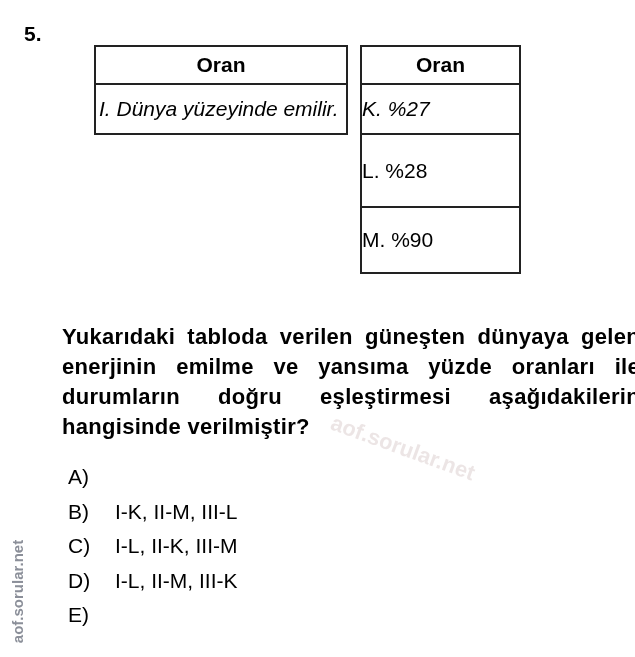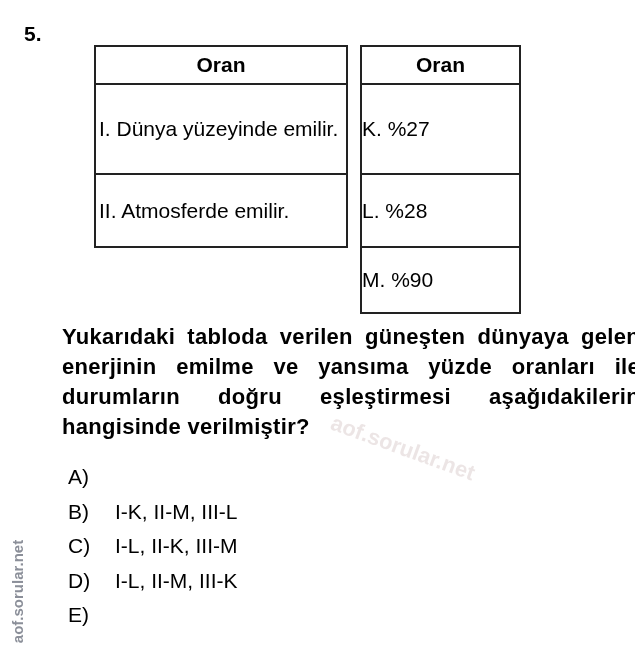--- a/index.html
+++ b/index.html
@@ -8,21 +8,21 @@
     font-family:"Liberation Sans", sans-serif; color:#000;
   }
   .qnum { position:absolute; left:24px; top:22px; font-size:21px; font-weight:bold; }
   table { border-collapse:collapse; position:absolute; }
   td, th { border:2px solid #222; padding:0; }
   #durum-table { left:94px; top:45px; width:254px; }
   #oran-table { left:360px; top:45px; width:161px; }
   th { font-size:21px; font-weight:bold; height:36px; text-align:center; }
   #durum-table td { font-size:21px; text-align:left; padding-left:3px; line-height:34px; }
   #oran-table td { font-size:21px; }
-  .r1 { height:90px; }
+  .r1 { height:50px;font-style:italic; }
   .r2 { height:73px; }
   .r3 { height:66px; }
   .question {
     position:absolute; left:62px; top:322px; width:578px;
     font-size:22px; font-weight:bold; line-height:30px; text-align:justify; letter-spacing:0.3px;
   }
   .options { position:absolute; left:68px; top:465px; }
   .opt { font-size:21px; height:34.5px; display:flex; }
   .opt .l { width:47px; }
   .wm-diag {
@@ -39,23 +39,20 @@
 
 <div class="qnum">5.</div>
 
 <table id="durum-table">
   <tbody>
       <tr>
         <th>Oran</th>
       </tr>
   <tr class="r1">
         <td>I. Dünya yüzeyinde emilir.</td>
-      </tr>
-  <tr class="r2">
-        <td>II. Atmosferde emilir.</td>
       </tr>
 </tbody>
   </table>
 
 <table id="oran-table">
   <tbody>
       <tr>
         <th>Oran</th>
       </tr>
   <tr class="r1">

